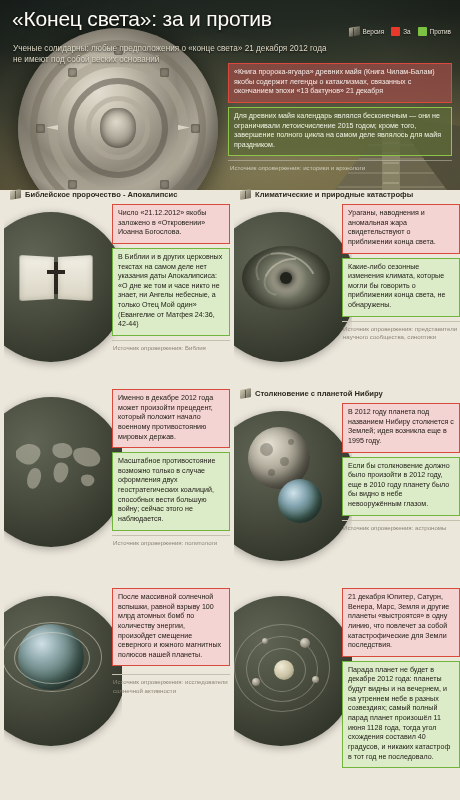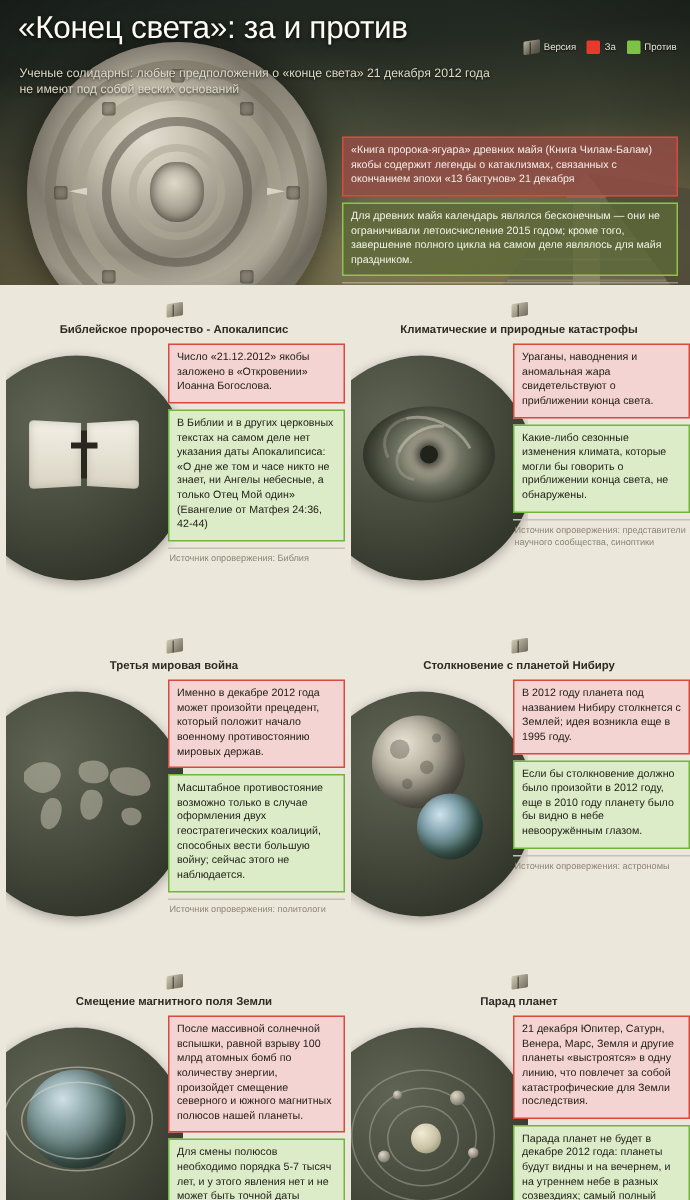--- a/index.html
+++ b/index.html
@@ -191,21 +191,20 @@
     border: 1px solid #d94a3c;
   }
   .card.con {
     background: #dcecc8;
     border: 1px solid #72b53c;
   }
   .card.pro-dark {
     background: rgba(150,76,70,0.80);
     border: 1px solid #d94a3c;
     color: #f6ece8;
-    margin-top: 28px;
   }
   .card.con-dark {
     background: rgba(92,104,56,0.80);
     border: 1px solid #8fc council;
     color: #f0f4e5;
   }
   .card.con-dark { border: 1px solid #8fc44a; }
 
   
   .sections {
@@ -218,22 +217,21 @@
   }
   .col {
     width: 230px;
     position: relative;
     padding: 0 8px 0 8px;
   }
   .sec-head {
     display: flex;
     align-items: center;
     gap: 4px;
-    padding: 12px 0 5px 2px;
-    flex-direction: column;
+    padding: 0 0 5px 2px;
   }
   .sec-head .sec-title {
     font-size: 7.6px;
     font-weight: bold;
     color: #2e2a21;
   }
   .ico-sec {
     width: 11px; height: 9px;
     position: relative;
     flex: 0 0 auto;
@@ -504,24 +502,20 @@
           <div class="card con">Какие-либо сезонные изменения климата, которые могли бы говорить о приближении конца света, не обнаружены.</div>
           <div class="src">Источник опровержения: представители научного сообщества, синоптики</div>
         </div>
       </div>
     </div>
   </div>
 
   <div class="row">
 
     <div class="col">
-      <div class="sec-head">
-        <span class="ico-sec"></span>
-        <span class="sec-title">Третья мировая война</span>
-      </div>
       <div class="sec-body">
         <div class="art">
           <div class="disc"></div>
           <svg class="glyph warmap" viewBox="0 0 94 62">
             <g fill="#cdc8b7" opacity="0.5">
               <path d="M6,18 C12,10 22,9 28,14 C33,18 30,26 24,30 C18,34 10,30 6,24 Z"></path>
               <path d="M22,36 C27,33 32,37 31,44 C30,52 25,58 20,55 C15,52 17,40 22,36 Z"></path>
               <path d="M44,12 C52,8 60,10 62,16 C64,22 58,26 50,25 C44,24 40,18 44,12 Z"></path>
               <path d="M48,30 C54,28 60,32 58,40 C56,48 50,52 46,48 C42,44 43,33 48,30 Z"></path>
               <path d="M66,16 C76,12 88,16 90,24 C92,32 82,36 72,32 C64,29 60,20 66,16 Z"></path>
@@ -560,45 +554,36 @@
           <div class="card con">Если бы столкновение должно было произойти в 2012 году, еще в 2010 году планету было бы видно в небе невооружённым глазом.</div>
           <div class="src">Источник опровержения: астрономы</div>
         </div>
       </div>
     </div>
   </div>
 
   <div class="row">
 
     <div class="col">
-      <div class="sec-head">
-        <span class="ico-sec"></span>
-        <span class="sec-title">Смещение магнитного поля Земли</span>
-      </div>
       <div class="sec-body">
         <div class="art">
           <div class="disc"></div>
           <div class="glyph earth-mag"></div>
           <div class="glyph mag-loop ml1"></div>
           <div class="glyph mag-loop ml2"></div>
         </div>
         <div class="cards-col">
           <div class="card pro">После массивной солнечной вспышки, равной взрыву 100 млрд атомных бомб по количеству энергии, произойдет смещение северного и южного магнитных полюсов нашей планеты.</div>
           <div class="gap"></div>
-          <div class="card con">Для смены полюсов необходимо порядка 5-7 тысяч лет, и у этого явления нет и не может быть точной даты начала; не существует научных доказательств связи между солнечным максимумом и геомагнитным смещением.</div>
           <div class="src">Источник опровержения: исследователи солнечной активности</div>
         </div>
       </div>
     </div>
 
     <div class="col">
-      <div class="sec-head">
-        <span class="ico-sec"></span>
-        <span class="sec-title">Парад планет</span>
-      </div>
       <div class="sec-body">
         <div class="art">
           <div class="disc"></div>
           <div class="glyph parade">
             <div class="orbit" style="left:-4px; top:6px; width:96px; height:88px;"></div>
             <div class="orbit" style="left:8px; top:18px; width:72px; height:66px;"></div>
             <div class="orbit" style="left:20px; top:30px; width:48px; height:44px;"></div>
             <div class="pl" style="left:36px; top:42px; width:20px; height:20px; background:radial-gradient(circle at 35% 32%,#f2ecd6,#c9c2a5 55%,#7d7861 100%);"></div>
             <div class="pl" style="left:62px; top:20px; width:10px; height:10px;"></div>
             <div class="pl" style="left:14px; top:60px; width:8px; height:8px;"></div>

